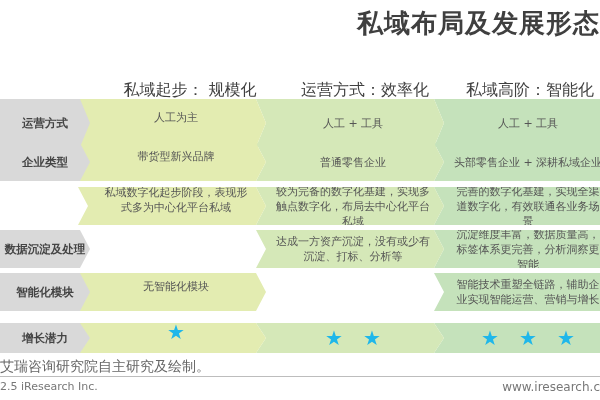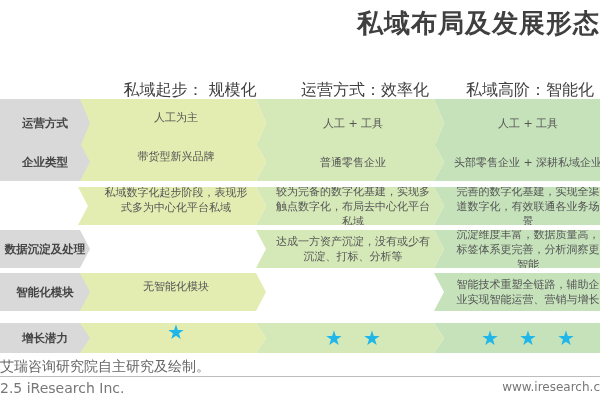--- a/index.html
+++ b/index.html
@@ -16,21 +16,21 @@
         clip-path:polygon(0 0, 80px 0, 90px 50%, 80px 100%, 0 100%); z-index:4; }
   .c1 { left:78px; width:188px; background:#e3ecb1;
         clip-path:polygon(0 0, 178px 0, 188px 50%, 178px 100%, 0 100%, 10px 50%); z-index:3; padding:0 14px 12px 22px; }
   .c2 { left:256px; width:188px; background:#d5e8b8;
         clip-path:polygon(0 0, 178px 0, 188px 50%, 178px 100%, 0 100%, 10px 50%); z-index:2; padding:0 14px 0 20px; }
   .c3 { left:434px; width:170px; background:#c5e2bb;
         clip-path:polygon(0 0, 170px 0, 170px 100%, 0 100%, 10px 50%); z-index:1; padding:0 0 0 18px; }
   .star { color:#1fb7ea; font-size:20px; margin:0 10px; }
   .note { position:absolute; top:358px; left:0; font-size:14px; color:#666; }
   .hr { position:absolute; top:376px; left:0; width:600px; height:1px; background:#bdbdbd; }
-  .foot-l { position:absolute; top:380px; left:0; font-size:14px; color:#777; }
+  .foot-l { position:absolute; top:380px; left:0; font-size:11px; color:#777; }
   .foot-r { position:absolute; top:380px; right:0; font-size:12px; color:#777; }
 </style>
 </head>
 <body>
 
 <div class="title">私域布局及发展形态</div>
 
 <div class="stage-head" style="left:110px;width:160px;">私域起步： 规模化</div>
 <div class="stage-head" style="left:285px;width:160px;">运营方式：效率化</div>
 <div class="stage-head" style="left:450px;width:160px;">私域高阶：智能化</div>

